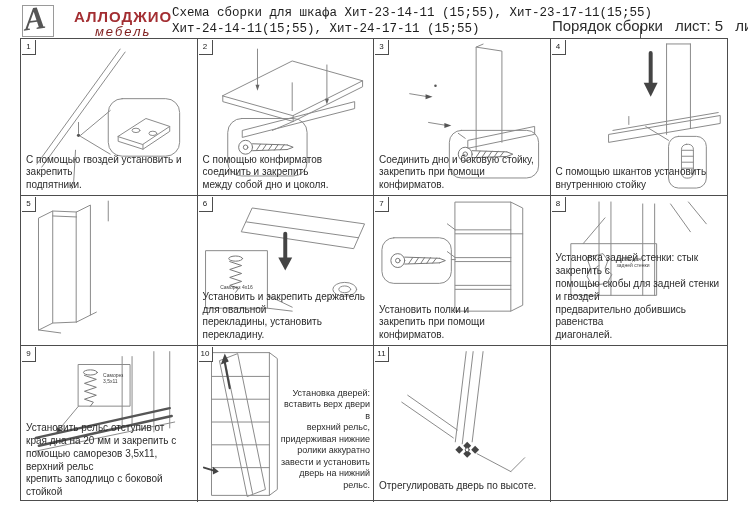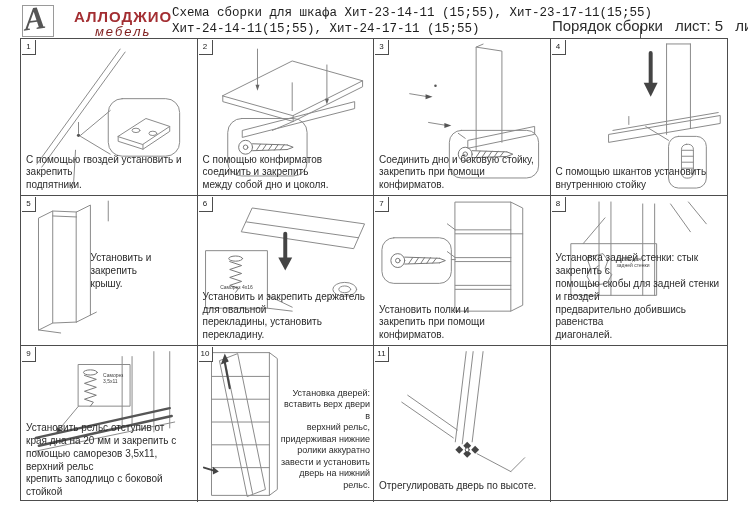--- a/index.html
+++ b/index.html
@@ -185,22 +185,20 @@
         <line x1="88" y1="5" x2="88" y2="25"></line>
         <polygon points="18,22 32,15 32,128 18,135"></polygon>
         <polygon points="56,16 70,9 70,120 56,127"></polygon>
         <line x1="32" y1="15" x2="56" y2="16"></line>
           <line x1="32" y1="20" x2="56" y2="21"></line>
         <line x1="18" y1="135" x2="40" y2="138"></line>
           <line x1="32" y1="128" x2="56" y2="127"></line>
         <line x1="70" y1="120" x2="76" y2="117"></line>
       </g>
     </svg>
-    <div class="cap cap5">Установить и закрепить
-крышу.</div>
   </div>
 
   <div class="cell">
     <div class="numbox">6</div>
     <svg class="illus" viewBox="0 0 177 150">
       <g stroke="#8a8a8a" fill="none" stroke-width="1" stroke-linecap="round" stroke-linejoin="round">
         <polygon points="55,12 168,28 157,53 44,36"></polygon>
           <line x1="49" y1="26" x2="162" y2="42"></line>
         <line x1="88" y1="38" x2="88" y2="62" stroke="#444" stroke-width="4"></line>
         <polygon points="81,62 95,62 88,75" fill="#444" stroke="none"></polygon>

